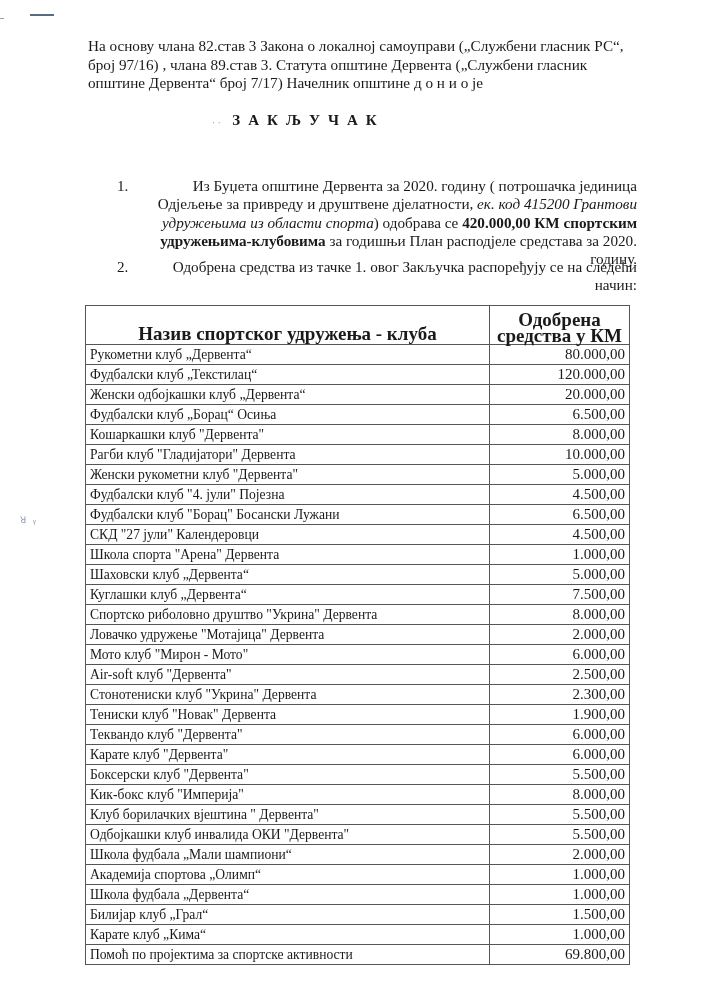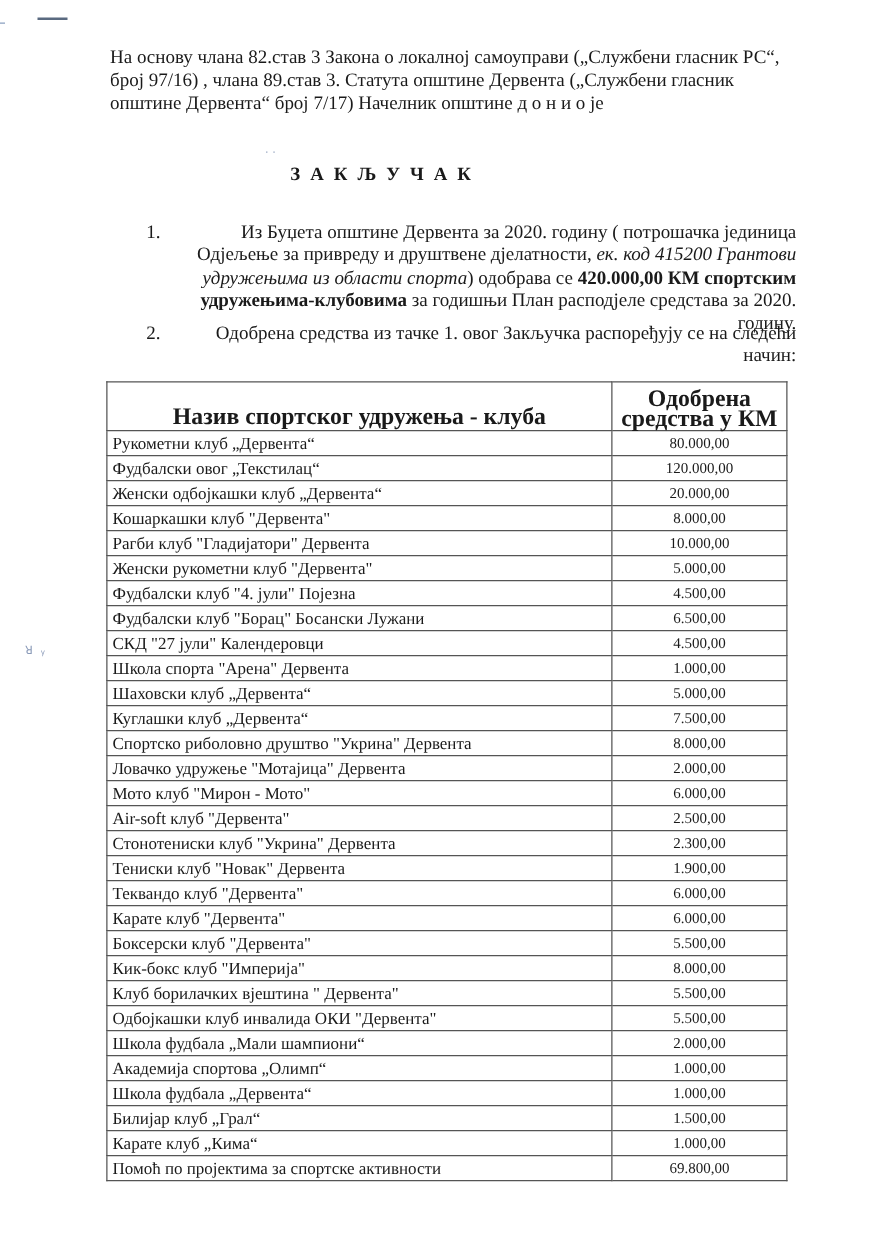--- a/index.html
+++ b/index.html
@@ -7,40 +7,40 @@
     width: 707px; height: 1000px; background: #ffffff; position: relative; overflow: hidden;
     font-family: "Liberation Serif", "DejaVu Serif", serif; color: #1a1a1a;
   }
   .topmark { position: absolute; left: 30px; top: 14px; width: 24px; height: 2px; background: #5a6a80; }
   .edge-mark { position: absolute; left: 0; top: 18px; width: 4px; height: 1px; background: #8aa0c0; }
   .intro {
     position: absolute; left: 88px; top: 27px; width: 560px;
     font-size: 15.2px; line-height: 18.5px; margin-top: 10px;
   }
   .title {
-    position: absolute; left: 0; width: 617px; top: 132px; text-align: center;
+    position: absolute; left: 0; width: 617px; top: 112px; text-align: center;
     font-size: 15px; font-weight: bold; letter-spacing: 8px; font-family: Liberation Serif, serif;
   }
   .list-item { position: absolute; left: 117px; width: 520px; font-size: 15.2px; line-height: 18.3px; }
   .list-item .num { position: absolute; left: 0; top: 0; }
   .list-item .body { margin-left: 23px; display: block; text-align: right; }
   .item1 { top: 177px; }
   .item2 { top: 258px; }
   .b { font-weight: bold; }
   .i { font-style: italic; }
   table.grid {
     position: absolute; left: 85px; top: 305px; width: 545px;
     border-collapse: collapse; font-size: 13.6px;
   }
   table.grid th, table.grid td { border: 1px solid #555; padding: 0 4px; }
   table.grid th { font-weight: bold; font-size: 19px; height: 36px; vertical-align: bottom; line-height: 16px; }
   table.grid th.c1 { text-align: center; padding-bottom: 2px; width: 395px; }
   table.grid th.c2 { text-align: center; }
   table.grid td { height: 19px; line-height: 19px; white-space: nowrap; }
-  table.grid td.amt { text-align: center; font-size: 12px; }
+  table.grid td.amt { text-align: right; font-size: 15px; }
   .speck { position: absolute; color: #8a9ab8; font-size: 9px; font-family: "DejaVu Sans", sans-serif; }
 </style>
 </head>
 <body>
 
 <div class="edge-mark"></div>
 <div class="topmark"></div>
 <div class="speck" style="left:20px;top:515px;font-family:Liberation Mono, monospace;">ꓤ ᵧ</div>
 <div class="speck" style="left:212px;top:118px;">· ·</div>
 
@@ -64,26 +64,30 @@
       <th class="c1">Назив спортског удружења - клуба</th>
       <th class="c2">Одобрена средства у КМ</th>
     </tr>
   </thead>
   <tbody id="rows">
       <tr>
         <td>Рукометни клуб „Дервента“</td>
         <td class="amt">80.000,00</td>
       </tr>
       <tr>
-        <td>Фудбалски овог „Текстилац“</td>
+        <td>Фудбалски клуб „Текстилац“</td>
         <td class="amt">120.000,00</td>
       </tr>
       <tr>
         <td>Женски одбојкашки клуб „Дервента“</td>
         <td class="amt">20.000,00</td>
+      </tr>
+      <tr>
+        <td>Фудбалски клуб „Борац“ Осиња</td>
+        <td class="amt">6.500,00</td>
       </tr>
       <tr>
         <td>Кошаркашки клуб "Дервента"</td>
         <td class="amt">8.000,00</td>
       </tr>
       <tr>
         <td>Рагби клуб "Гладијатори" Дервента</td>
         <td class="amt">10.000,00</td>
       </tr>
       <tr>

